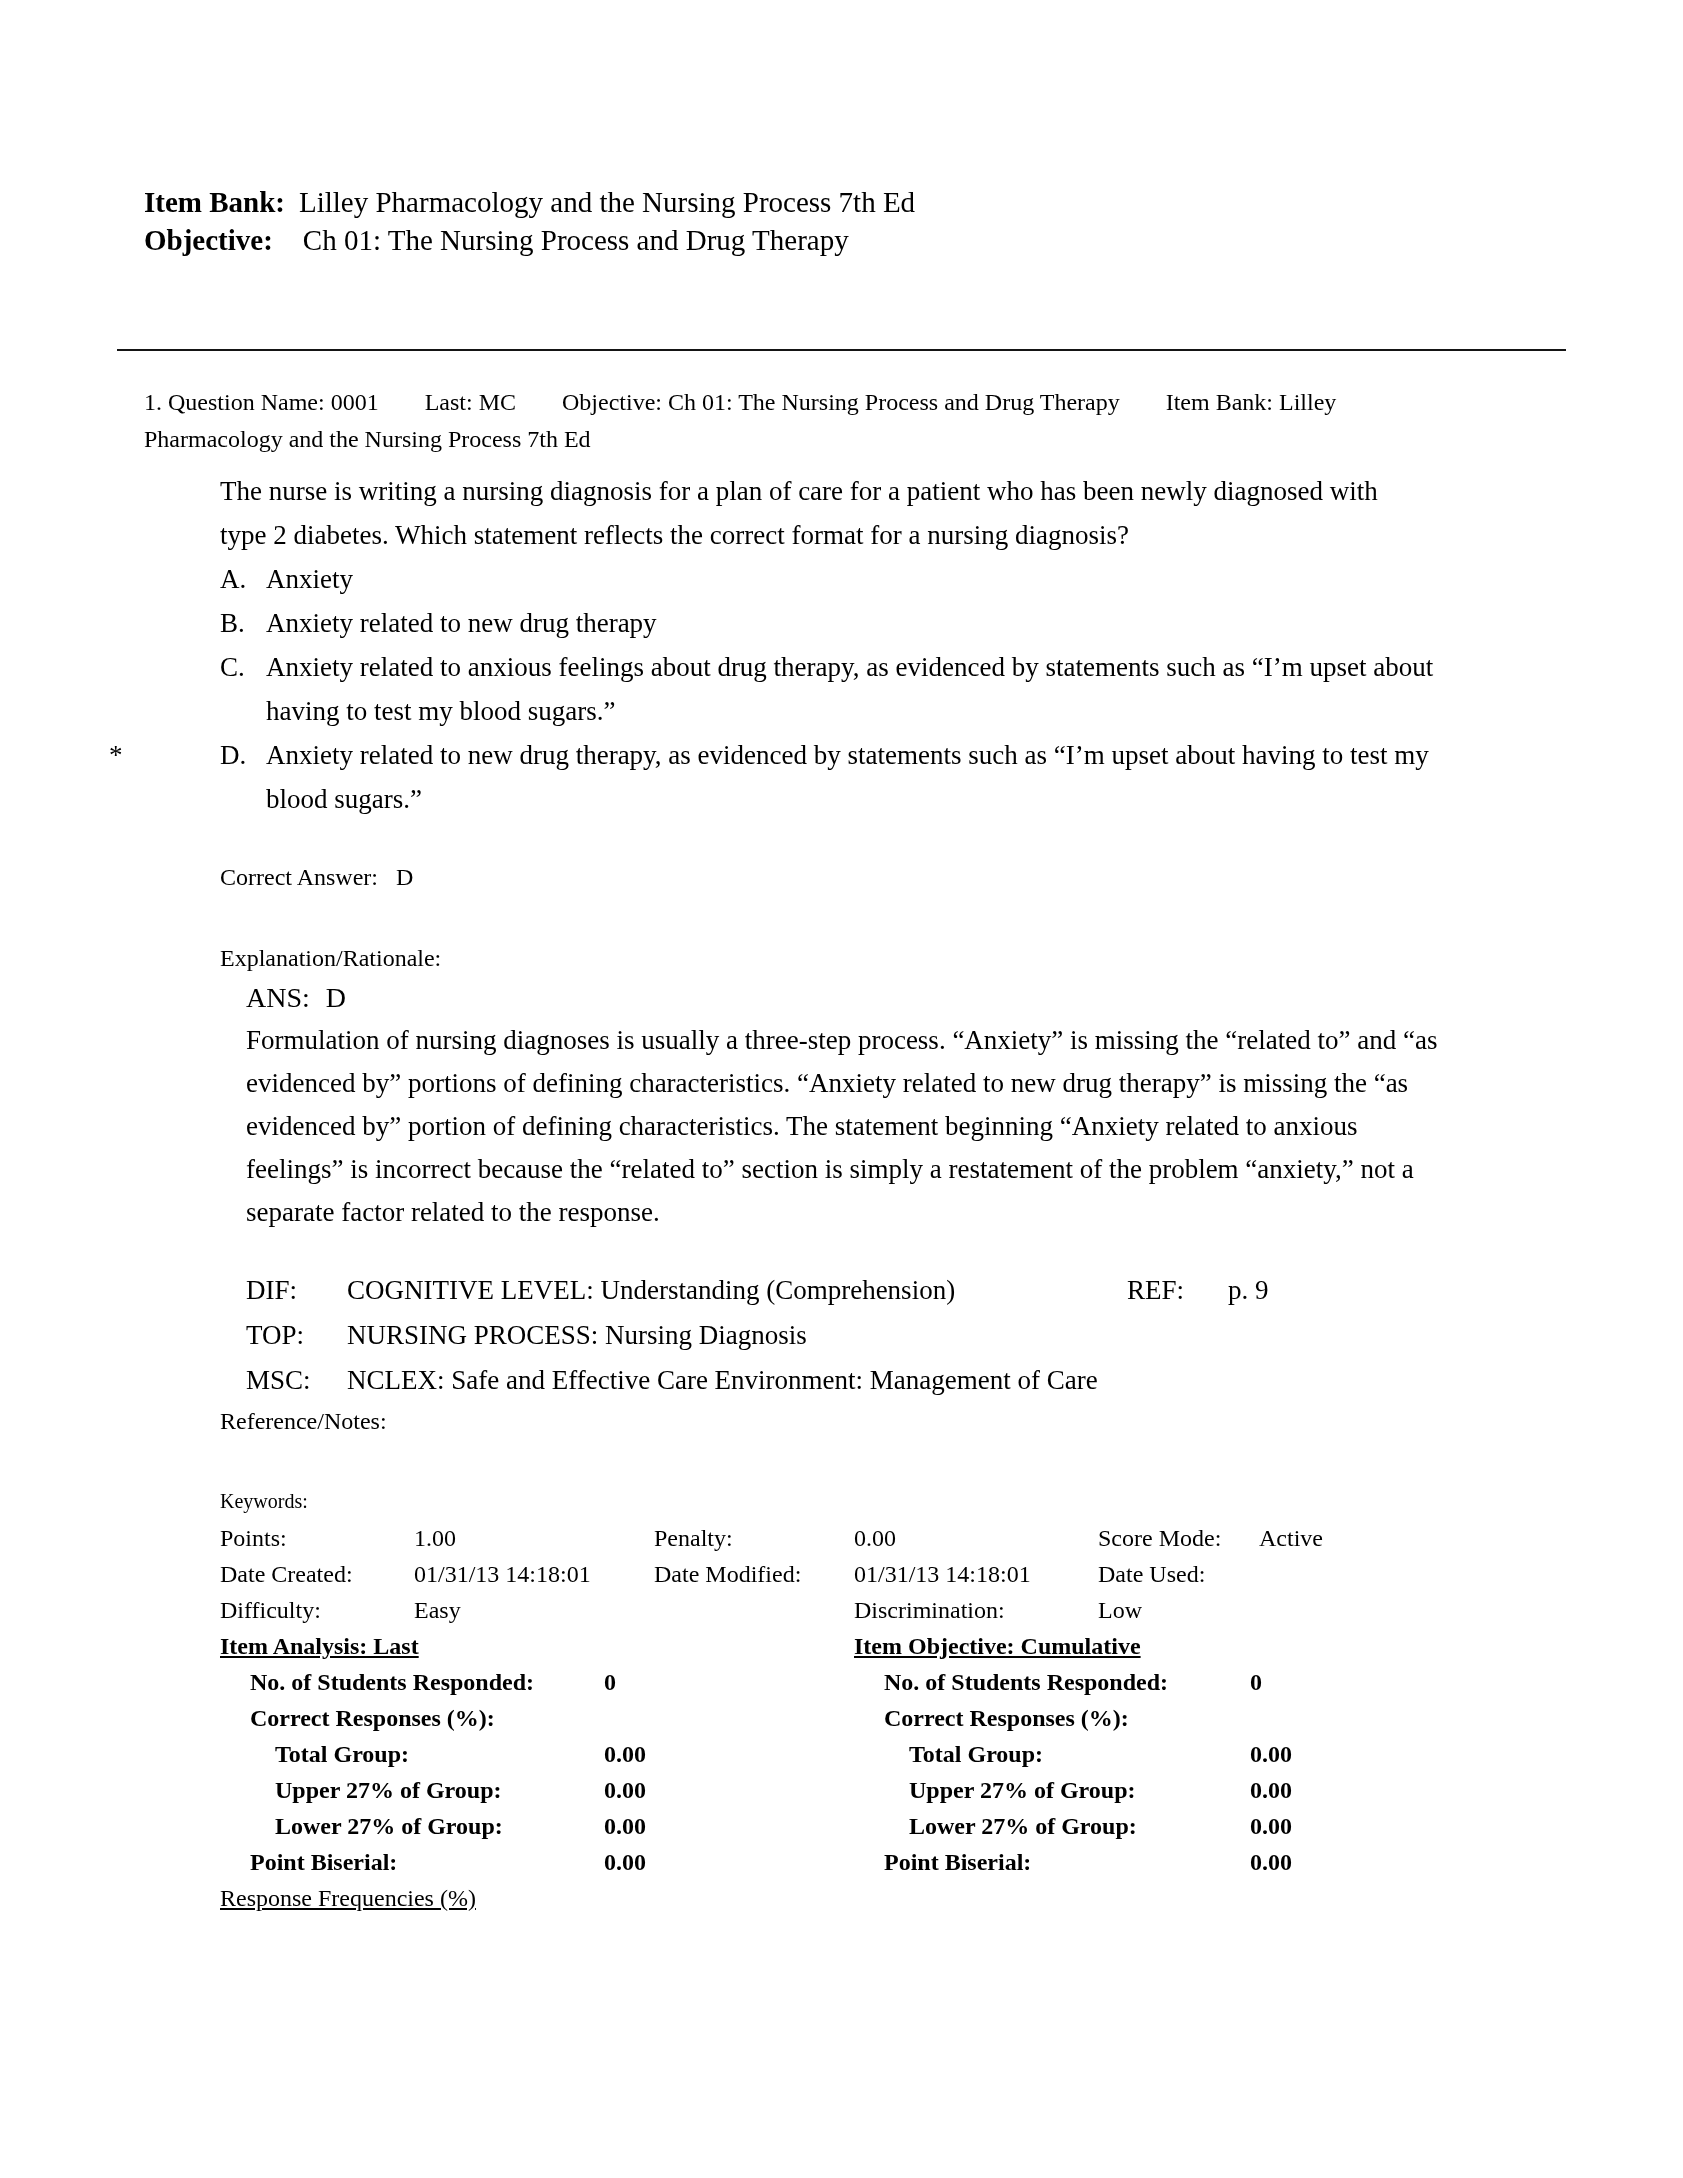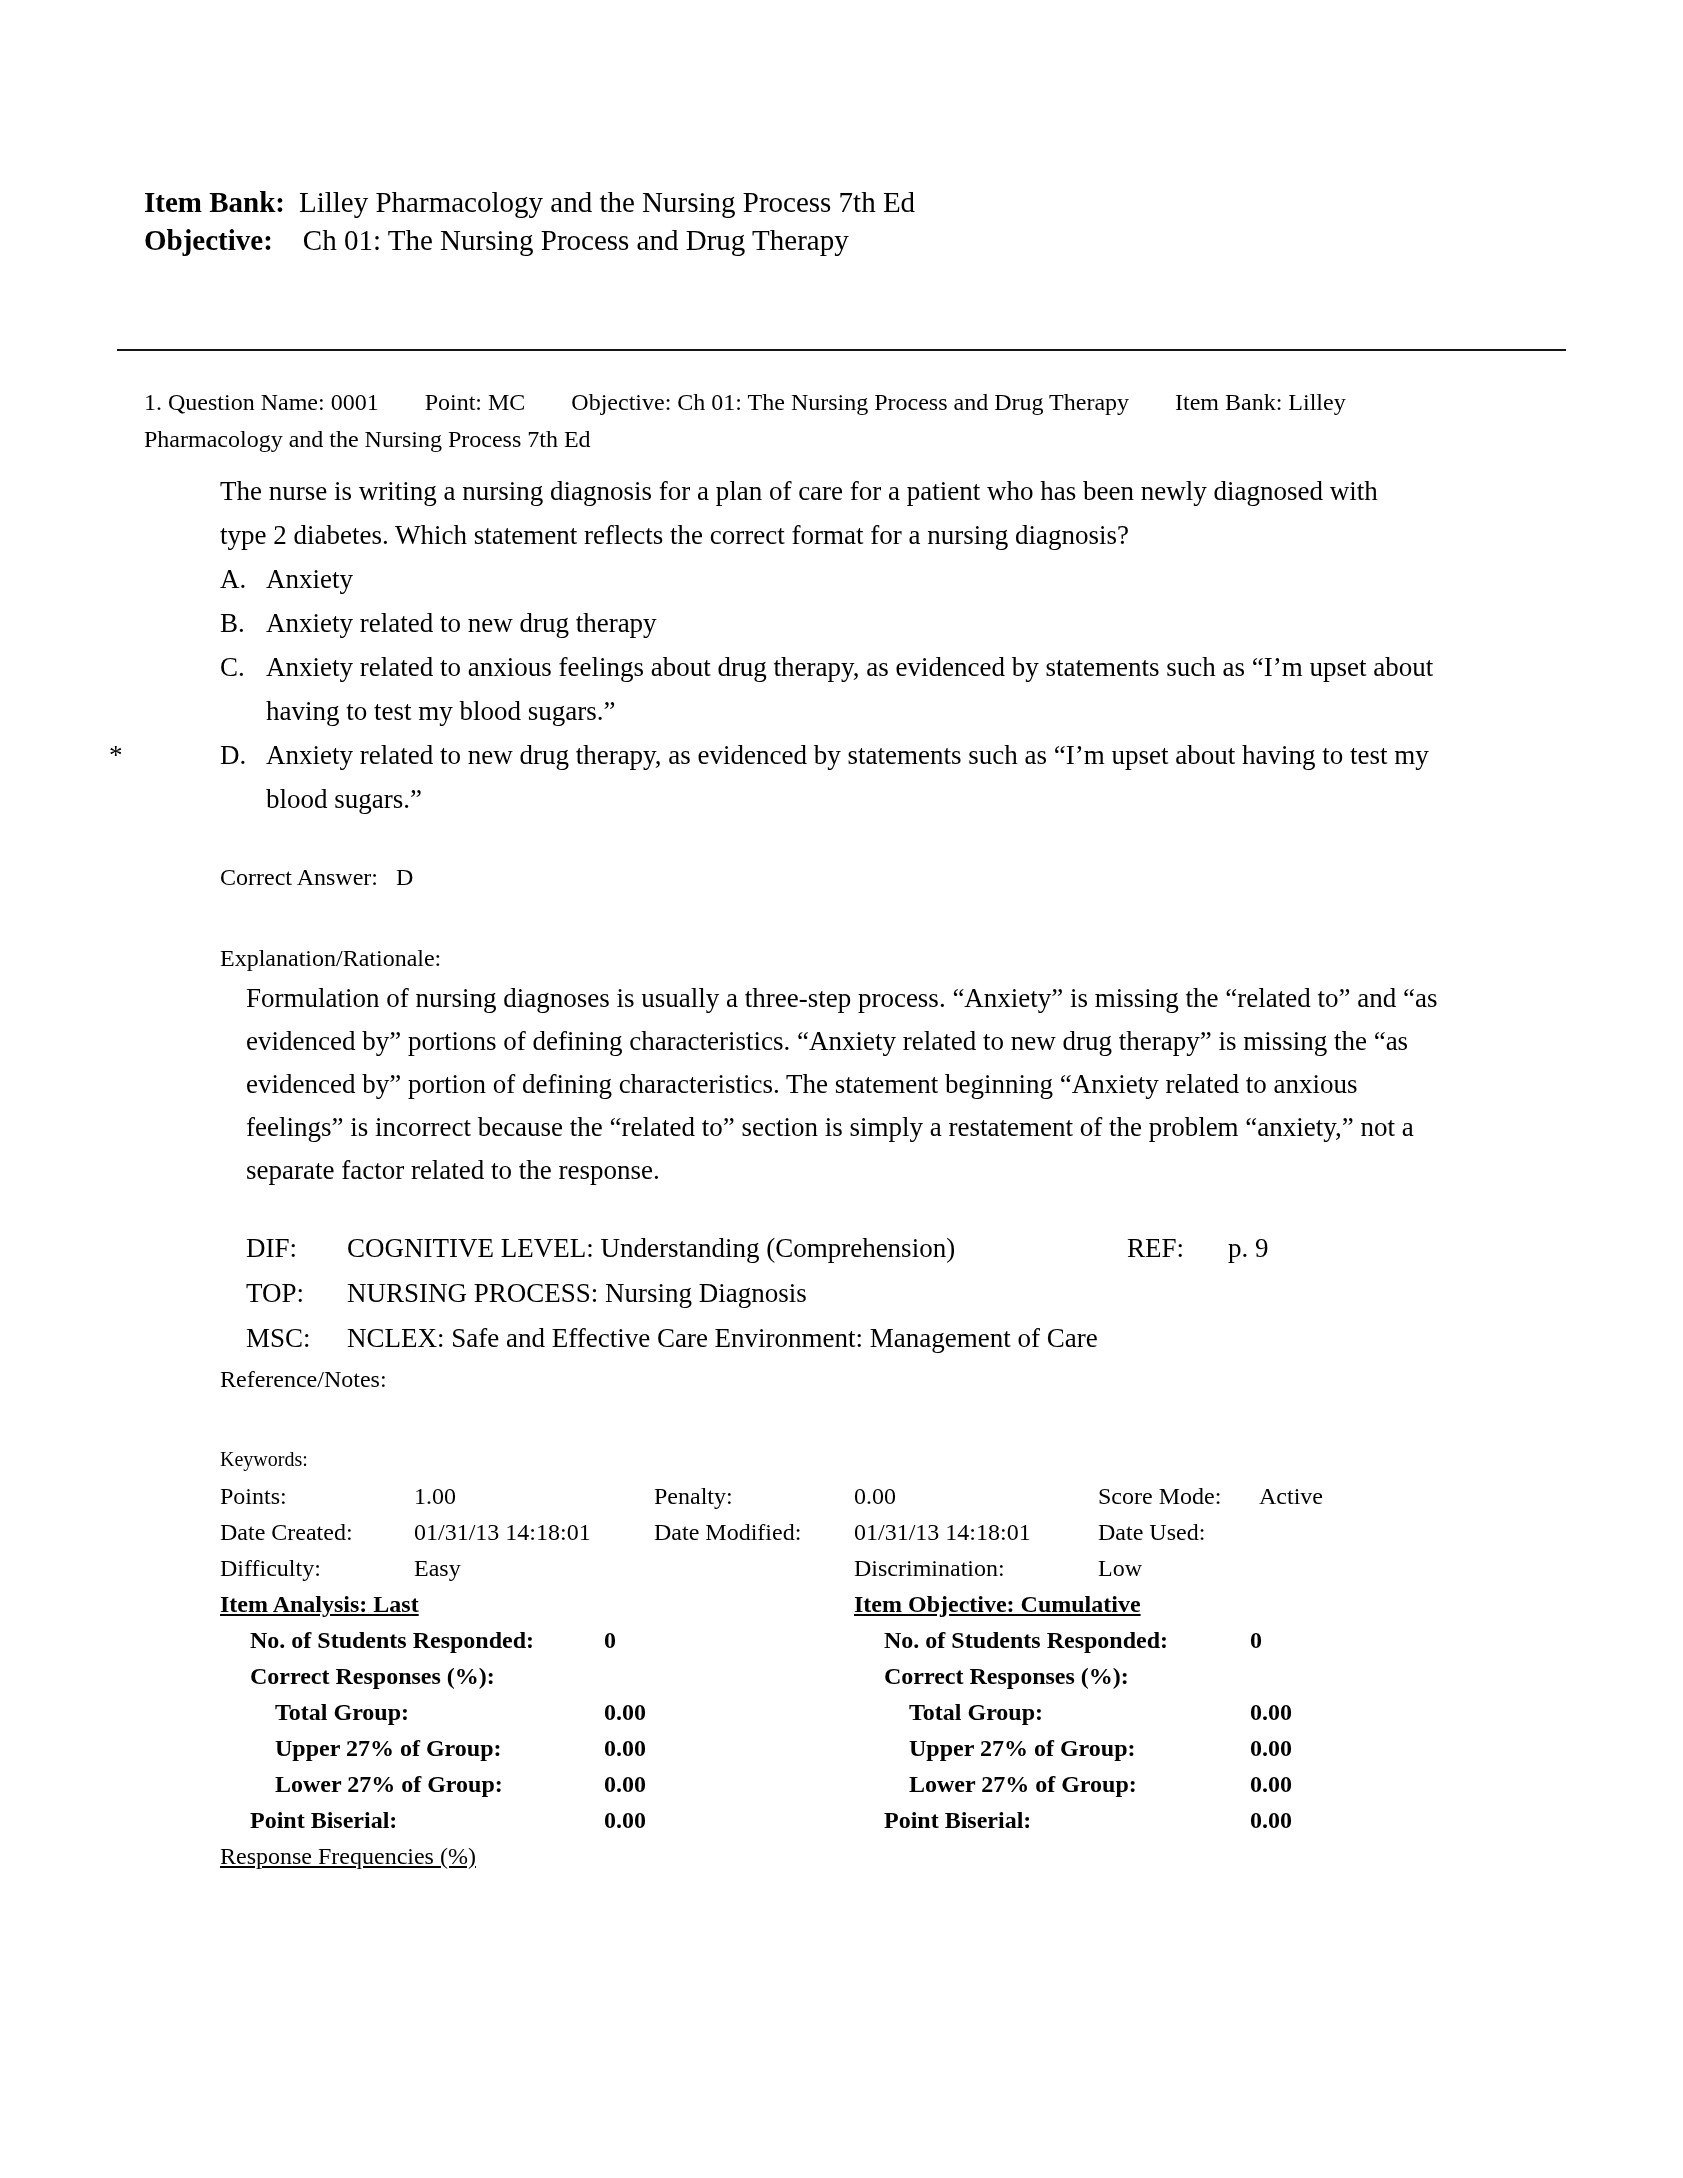--- a/index.html
+++ b/index.html
@@ -79,21 +79,21 @@
     </div>
     <div class="hdr-line">
       <span class="lbl obj">Objective:</span><span>Ch 01: The Nursing Process and Drug Therapy</span>
     </div>
   </div>
 
   <hr class="divider">
 
   
   <p class="qmeta">
-    <span class="num">1.</span><span class="fld"><span>Question Name:</span> <span>0001</span></span><span class="fld"><span>Point:</span> <span>MC</span></span><span class="fld"><span>Objective:</span> <span>Ch 01: The Nursing Process and Drug Therapy</span></span><span class="fld"><span>Item Bank:</span> <span>Lilley Pharmacology and the Nursing Process 7th Ed</span></span>
+    <span class="num">1.</span><span class="fld"><span>Question Name:</span> <span>0001</span></span><span class="fld"><span>Last:</span> <span>MC</span></span><span class="fld"><span>Objective:</span> <span>Ch 01: The Nursing Process and Drug Therapy</span></span><span class="fld"><span>Item Bank:</span> <span>Lilley Pharmacology and the Nursing Process 7th Ed</span></span>
   </p>
 
   
   <p class="stem">The nurse is writing a nursing diagnosis for a plan of care for a patient who has been newly diagnosed with type 2 diabetes. Which statement reflects the correct format for a nursing diagnosis?</p>
 
   
   <div class="options">
     <div class="opt">
       <span class="opt-star"></span>
       <span class="opt-letter">A.</span>
@@ -116,20 +116,23 @@
     </div>
   </div>
 
   
   <div class="correct">
     <span>Correct Answer:</span><span class="val">D</span>
   </div>
 
   
   <div class="expl-label">Explanation/Rationale:</div>
+  <div class="ans-line">
+    <span>ANS:</span><span class="val">D</span>
+  </div>
   <p class="rationale">Formulation of nursing diagnoses is usually a three-step process. “Anxiety” is missing the “related to” and “as evidenced by” portions of defining characteristics. “Anxiety related to new drug therapy” is missing the “as evidenced by” portion of defining characteristics. The statement beginning “Anxiety related to anxious feelings” is incorrect because the “related to” section is simply a restatement of the problem “anxiety,” not a separate factor related to the response.</p>
 
   
   <div class="diftable">
     <div class="dif-row1">
       <span>DIF:</span>
       <span>COGNITIVE LEVEL: Understanding (Comprehension)</span>
       <span>REF:</span>
       <span>p. 9</span>
     </div>

